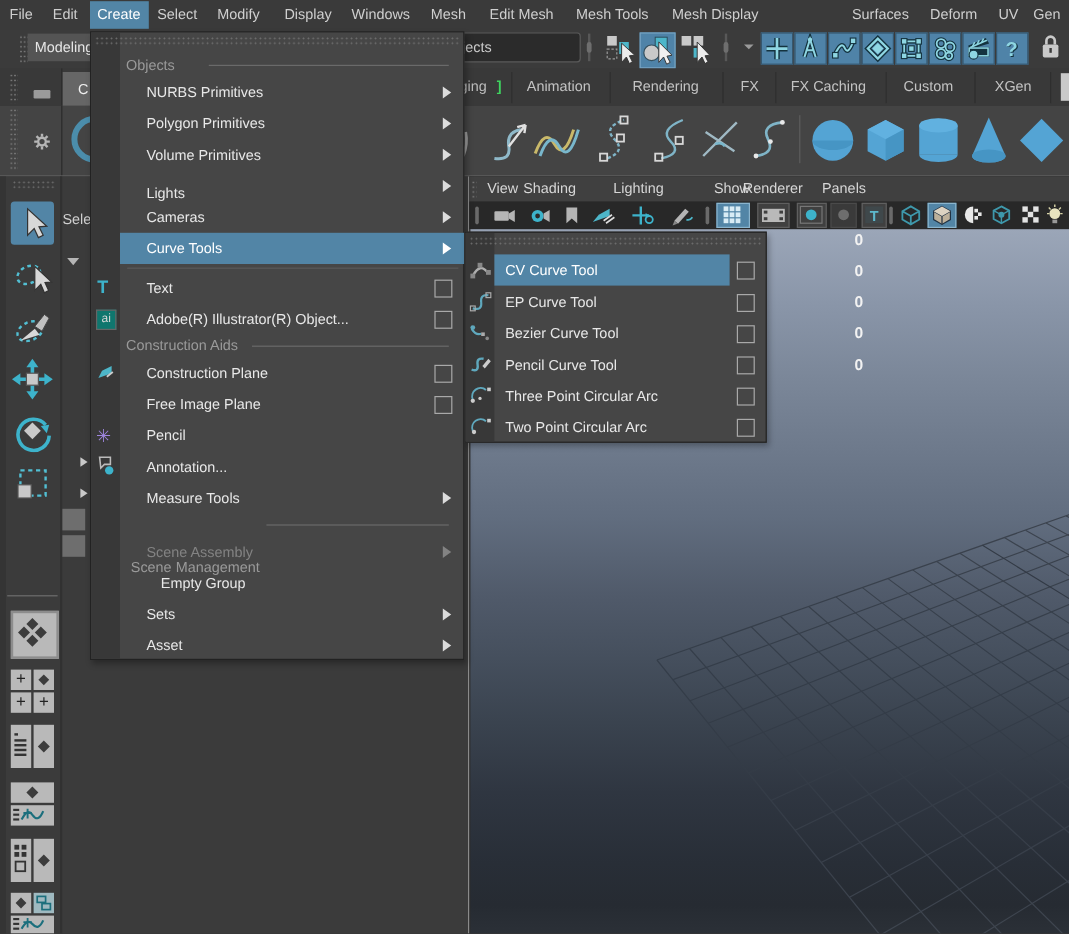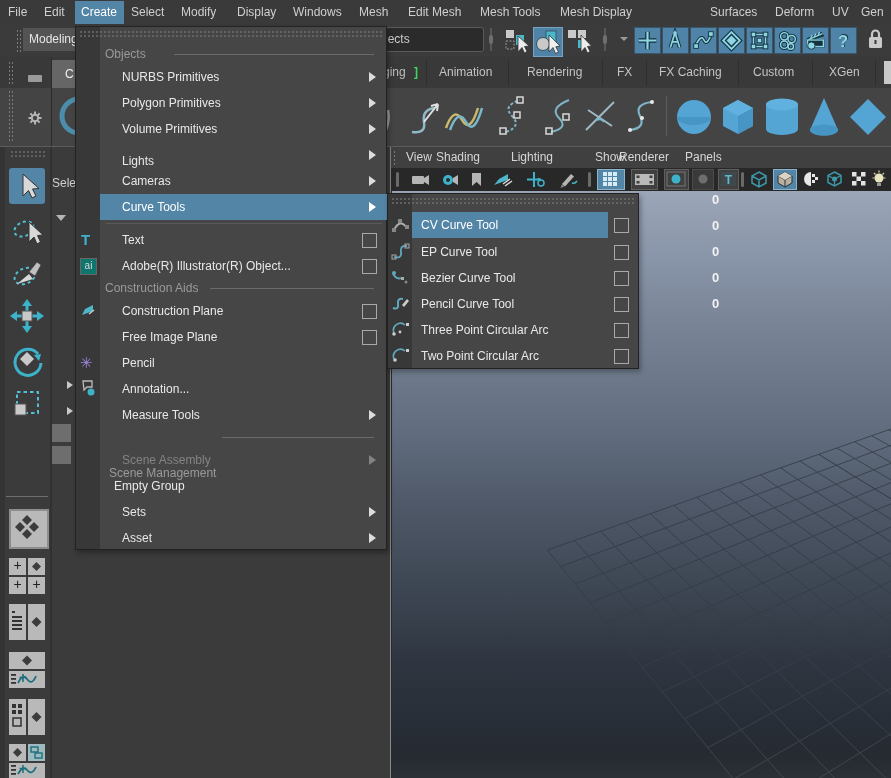--- a/index.html
+++ b/index.html
@@ -572,21 +572,21 @@
   <div class="mhead" style="left:29px;top:250px;">Construction Aids</div>
   <div class="hline" style="left:134px;top:261px;width:164px;"></div>
   <div class="mitem" style="top:271px;left:24px;">Construction Plane</div>
   <div class="mitem" style="top:297px;left:24px;">Free Image Plane</div>
   <div class="mitem" style="top:323px;left:24px;">Pencil</div>
   <div class="mitem" style="top:349px;left:24px;">Annotation...</div>
   <div class="mitem" style="top:375px;left:24px;">Measure Tools</div>
   <div class="mhead" style="left:33px;top:399px;margin-top:36px;">Scene Management</div>
   <div class="hline" style="left:146px;top:410px;width:152px;"></div>
   <div class="mitem" style="top:420px;left:24px;color:#838383;">Scene Assembly</div>
-  <div class="mitem" style="top:446px;left:16px;">Empty Group</div>
+  <div class="mitem" style="top:446px;left:36px;">Empty Group</div>
   <div class="mitem" style="top:472px;left:24px;">Sets</div>
   <div class="mitem" style="top:498px;left:24px;">Asset</div>
 
   <div class="arrow" style="left:293px;top:45px;"></div>
   <div class="arrow" style="left:293px;top:71px;"></div>
   <div class="arrow" style="left:293px;top:97px;"></div>
   <div class="arrow" style="left:293px;top:123px;"></div>
   <div class="arrow" style="left:293px;top:149px;"></div>
   <div class="arrow" style="left:293px;top:175px;border-left-color:#fff;"></div>
   <div class="arrow" style="left:293px;top:383px;"></div>

